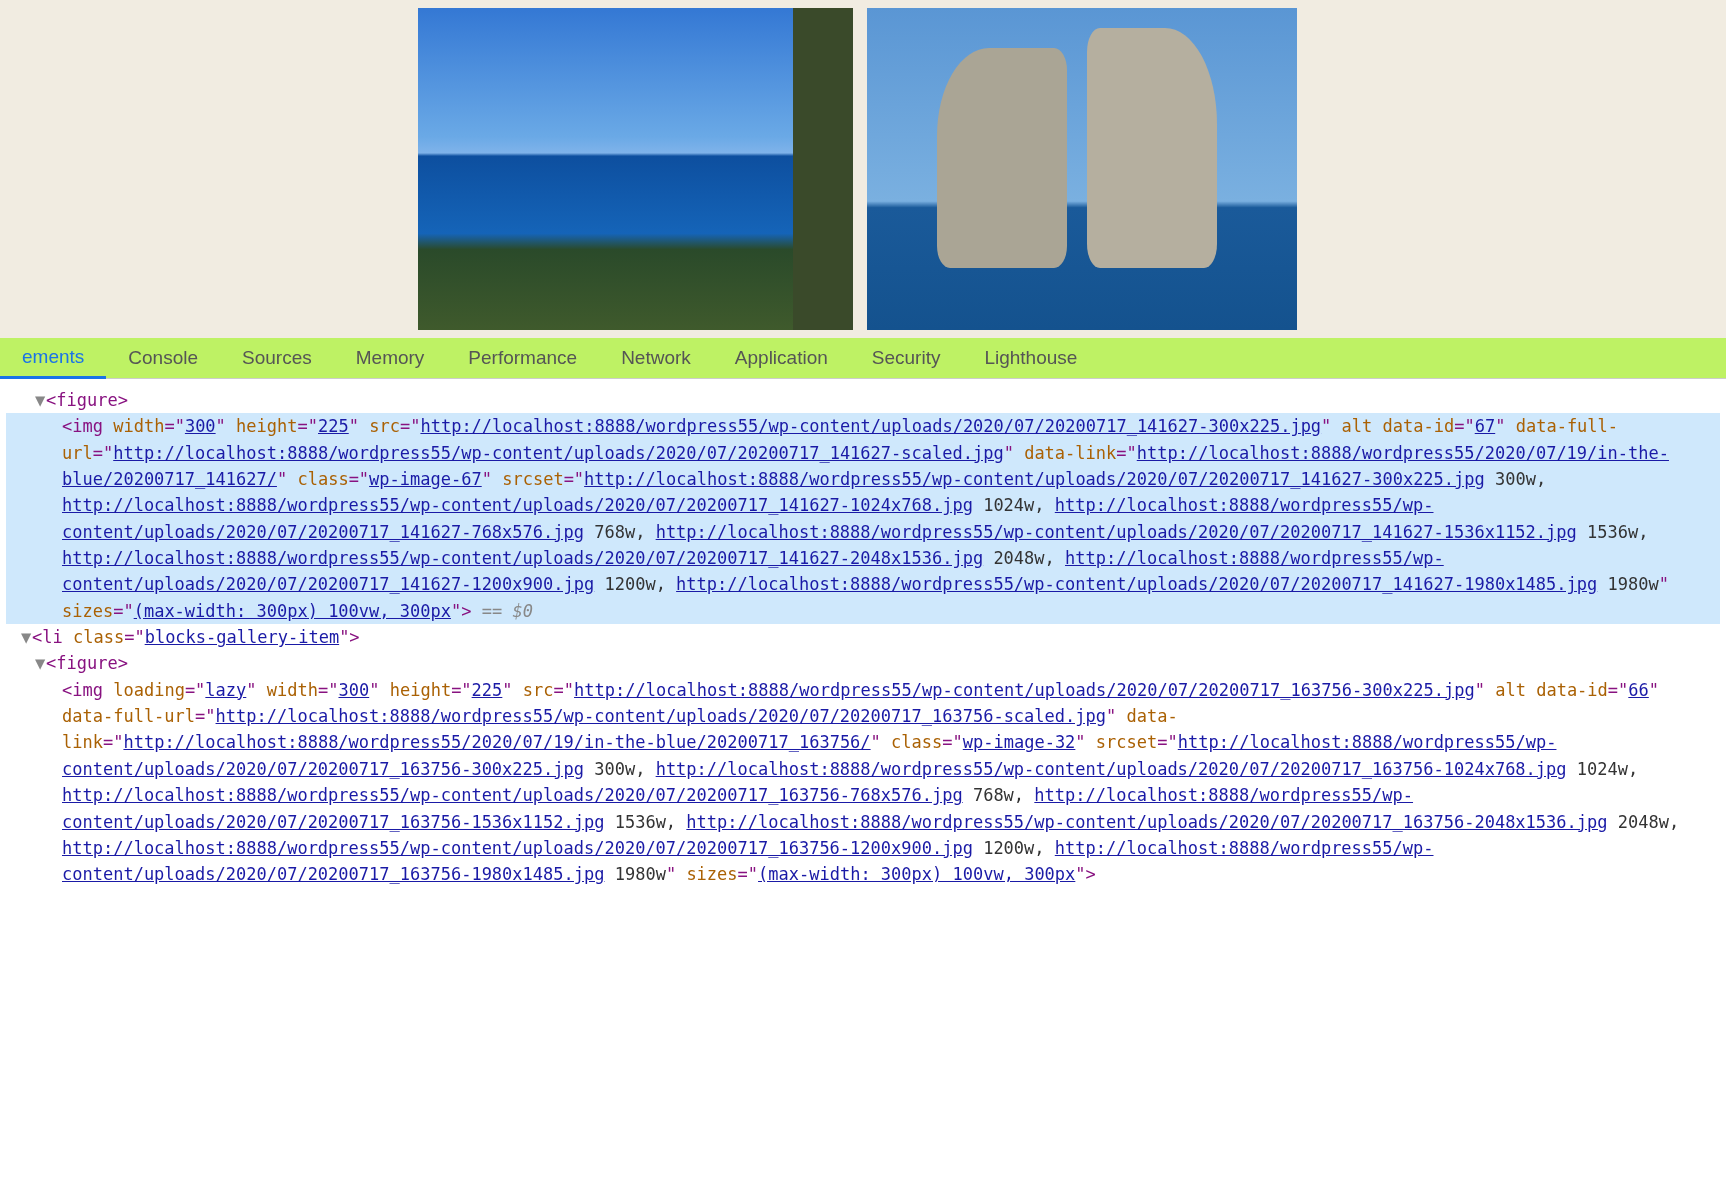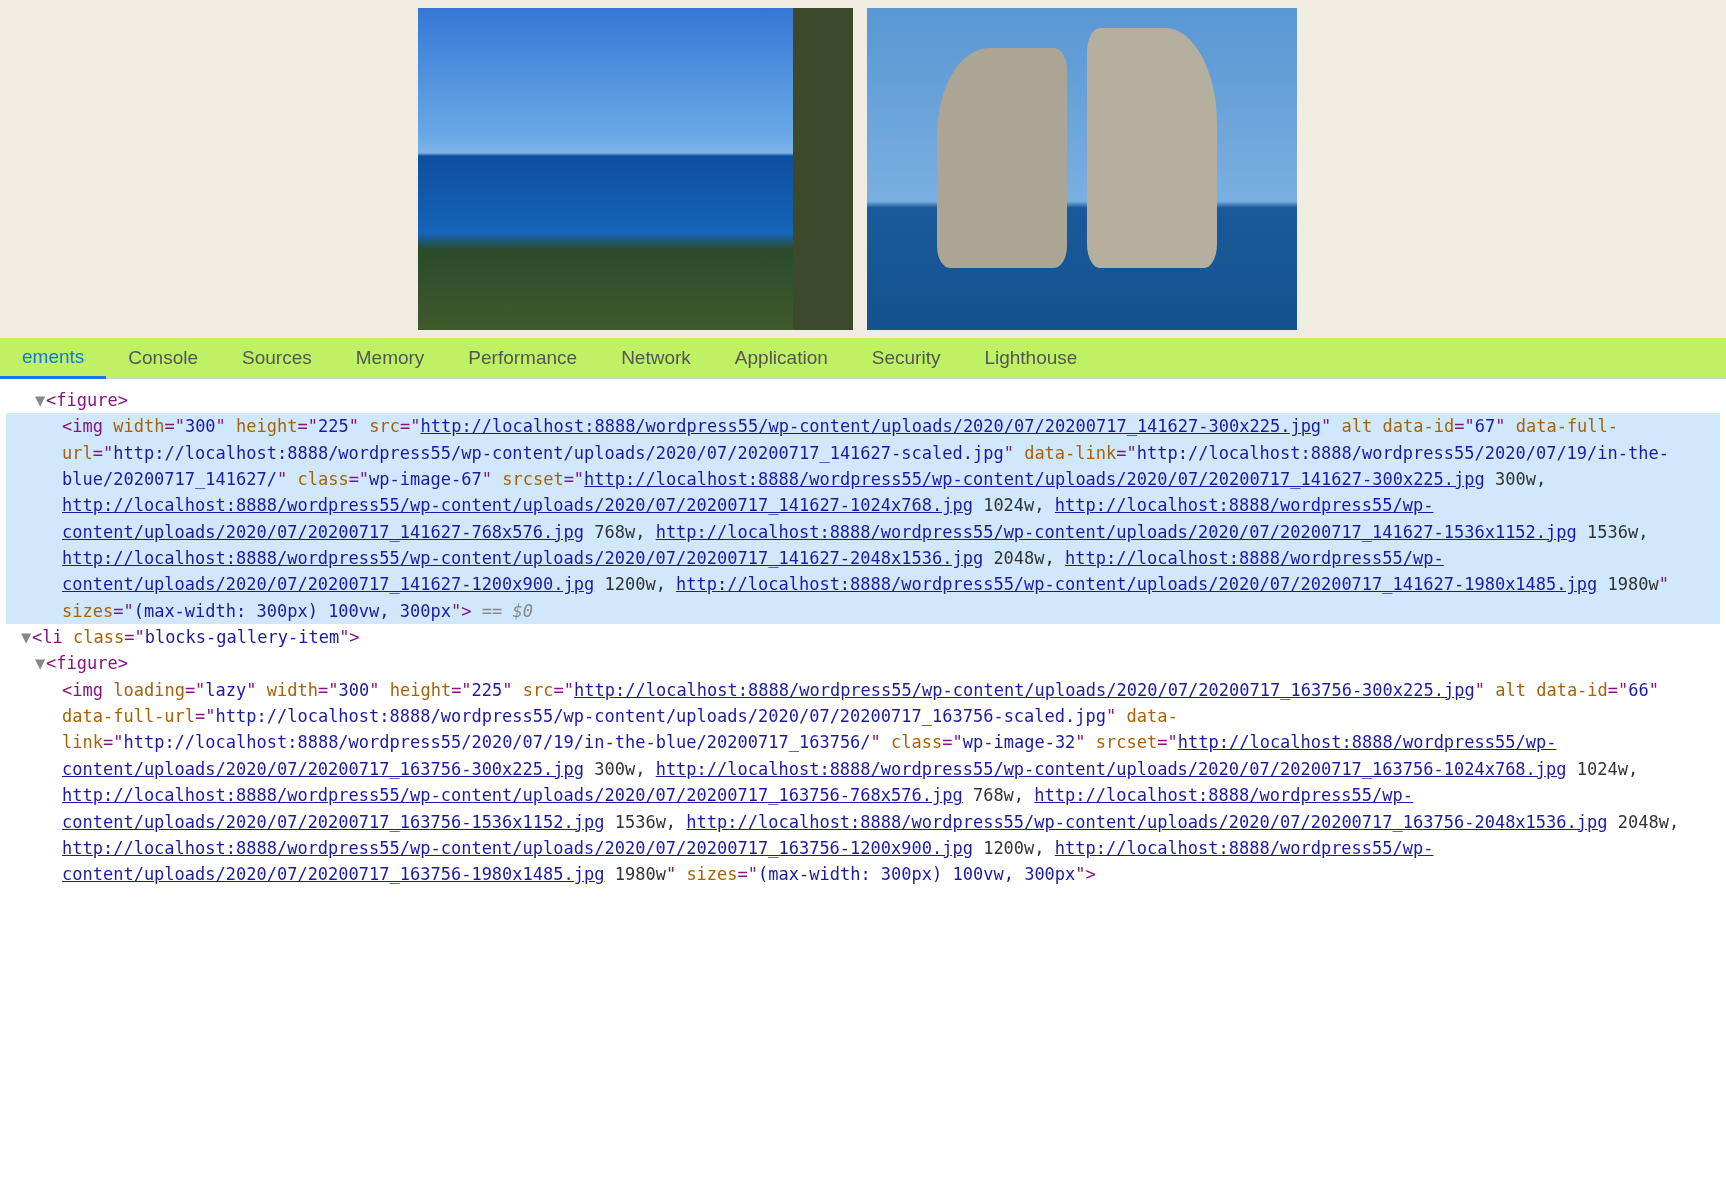--- a/index.html
+++ b/index.html
@@ -16,21 +16,21 @@
 .dom{font-family:Menlo,Consolas,monospace;font-size:17px;line-height:1.55;padding:8px 6px 20px 6px;overflow-wrap:anywhere;}
 .row{padding-left:0;}
 .in1{padding-left:28px;}
 .in2{padding-left:42px;}
 .in3{padding-left:56px;}
 .in1b{padding-left:14px;}
 .sel{background:#cfe8fc;}
 .arrow{display:inline-block;width:12px;text-align:center;color:#888;cursor:pointer;}
 .tag{color:#881280;}
 .attr{color:#aa6104;}
-.val,.q{color:#1a1aa6;}
+.val,.q{color:#1a1aa6;text-decoration:underline;}
 .lnk{color:#1a1aa6;text-decoration:underline;}
 .punct{color:#881280;}
 .plain{color:#333;}
 .cmt{color:#888;font-style:italic;}
 </style>
 </head>
 <body>
 
 <div class="preview">
   <div class="img-ph img-1"></div>

